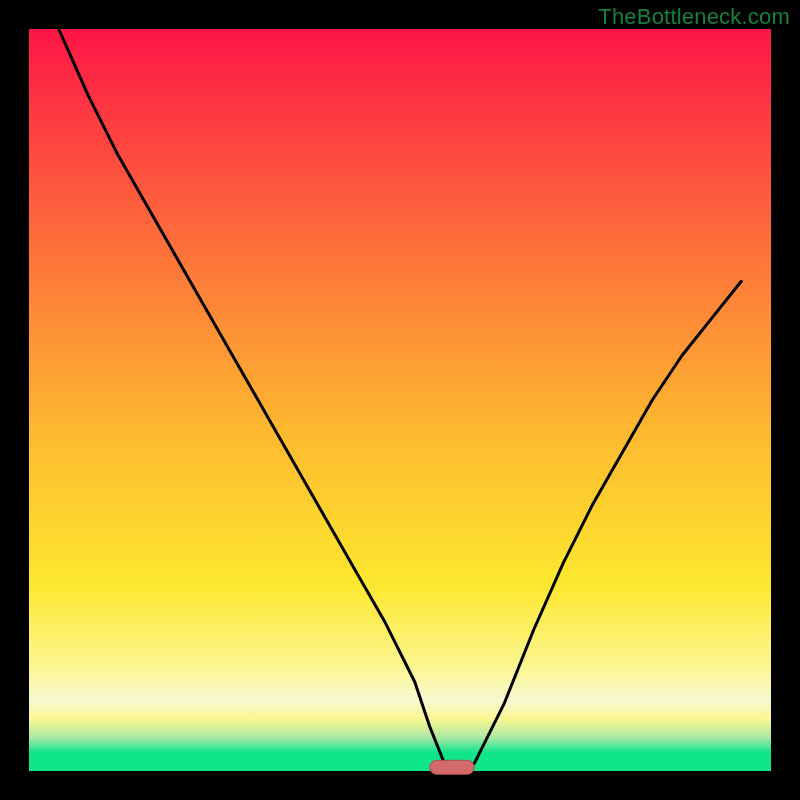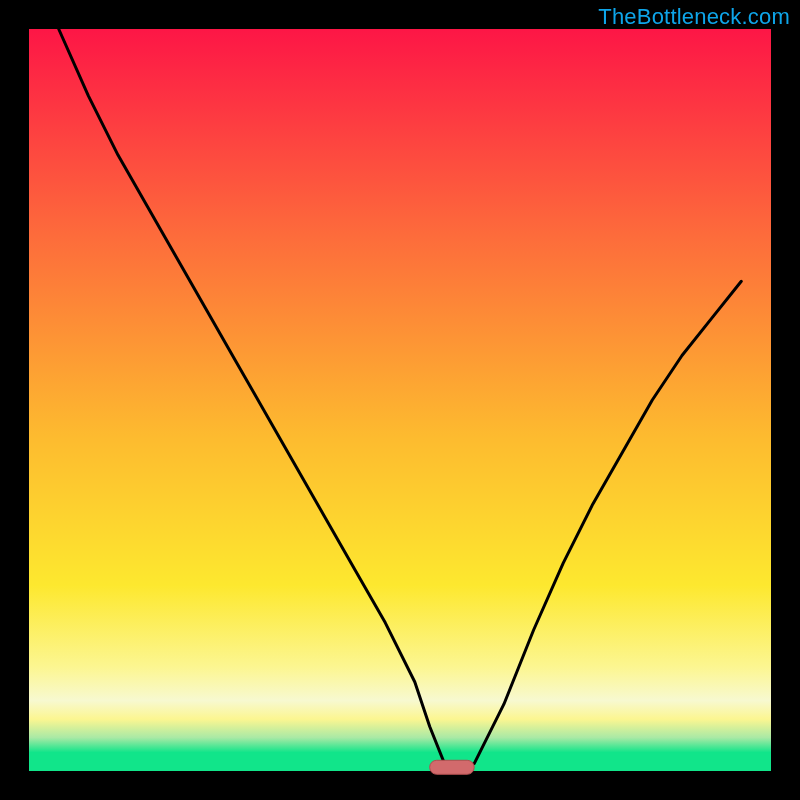--- a/index.html
+++ b/index.html
@@ -14,21 +14,21 @@
   .canvas {
     position: relative;
     width: 800px;
     height: 800px;
     background: #000;
   }
   .attribution {
     position: absolute;
     top: 4px;
     right: 10px;
-    color: #0ea5e9;
+    color: #15803d;
     font-size: 22px;
     letter-spacing: 0.2px;
     z-index: 5;
   }
   svg {
     position: absolute;
     top: 0;
     left: 0;
   }
 </style>

